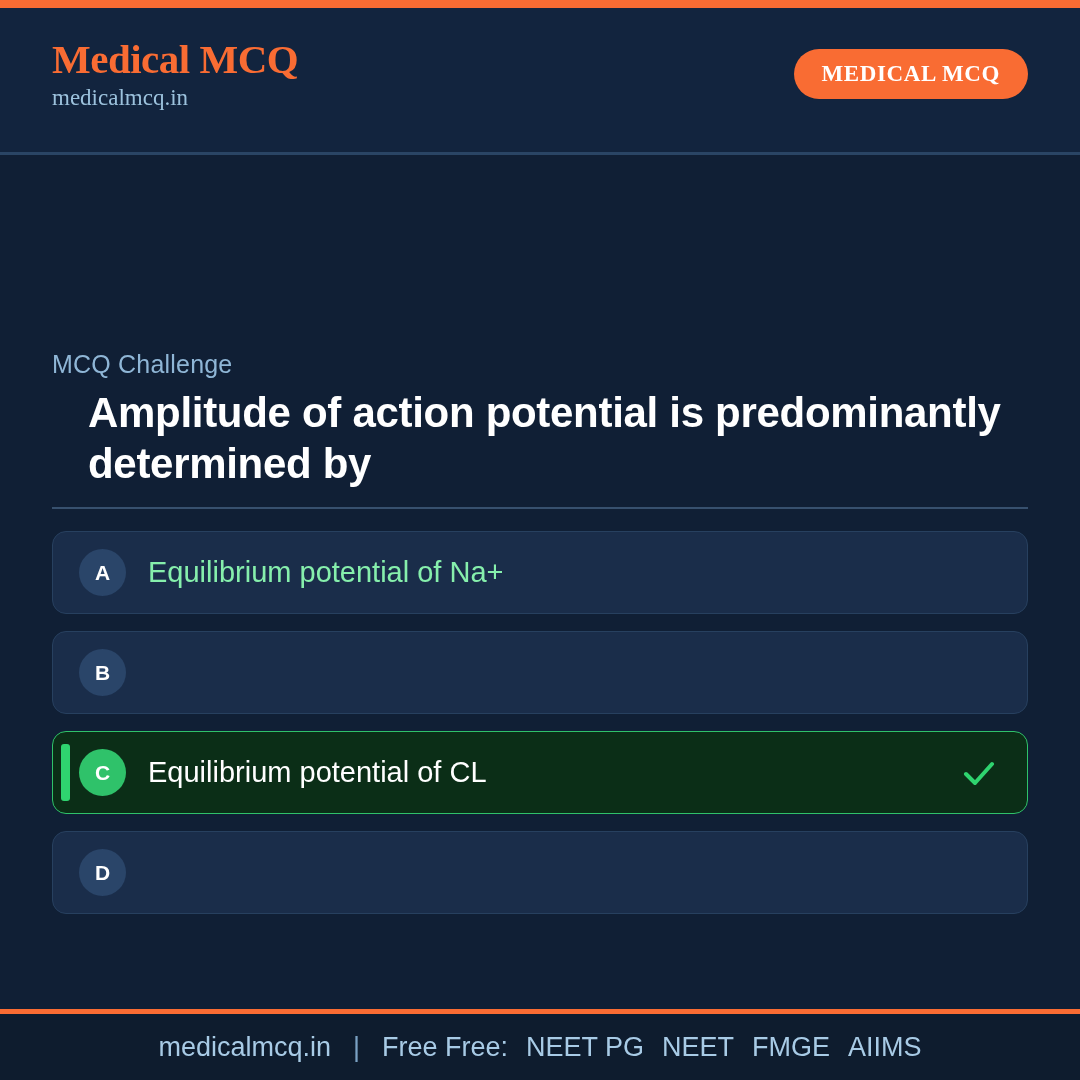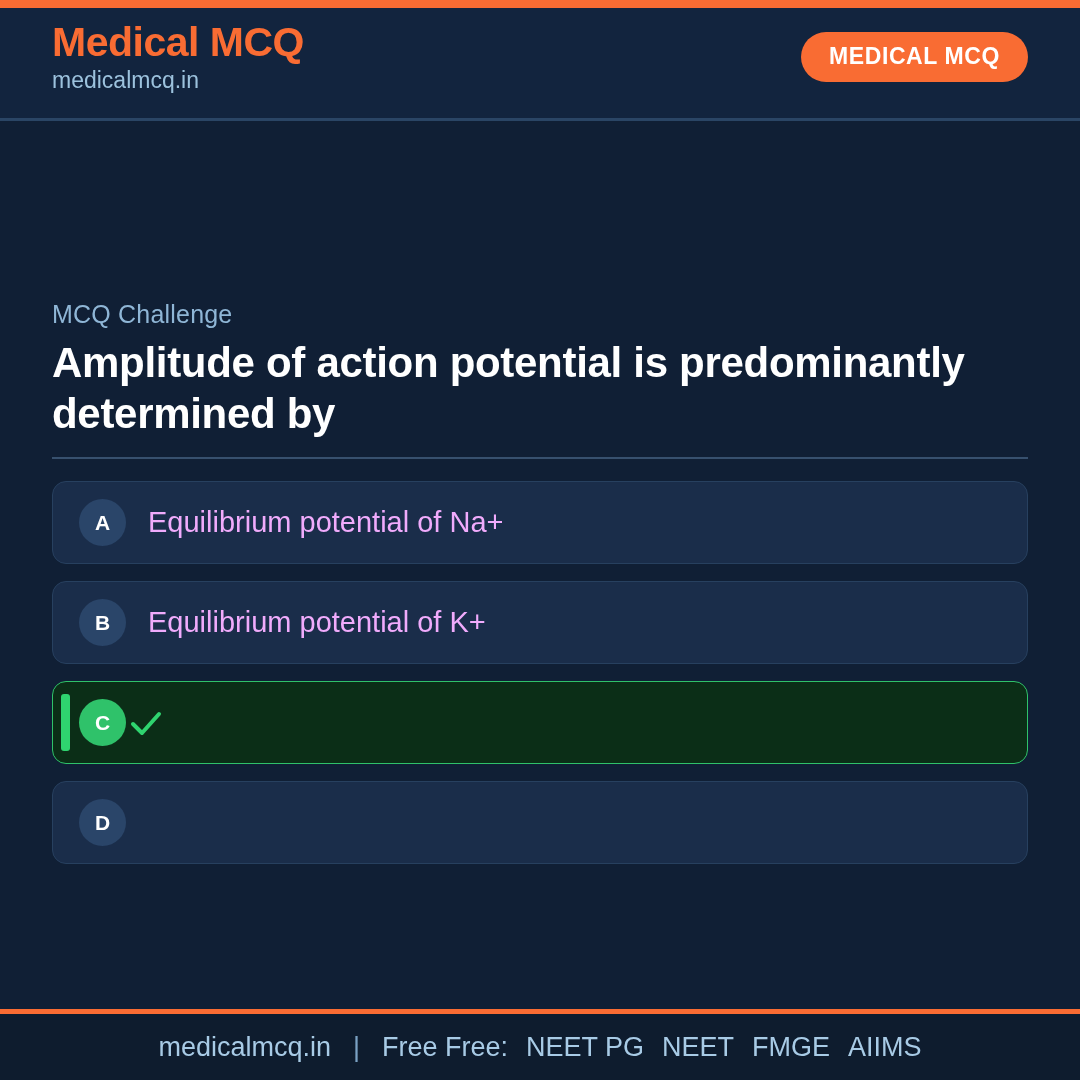--- a/index.html
+++ b/index.html
@@ -28,29 +28,30 @@
   .top-rule {
     height: 8px;
     width: 100%;
     background: #f96c33;
     flex: 0 0 auto;
   }
 
   
   .header {
     flex: 0 0 auto;
-    height: 113px;
+    height: 147px;
     background: #12243e;
     border-bottom: 3px solid #2a4straight;
     border-bottom: 3px solid #2a4565;
     display: flex;
     align-items: center;
     justify-content: space-between;
     padding: 0 52px 13px 52px;
     position: relative;
+    font-family: Liberation Serif, serif;
   }
 
   .brand {
     display: flex;
     flex-direction: column;
     justify-content: center;
     line-height: 1;
   }
 
   .brand-title {
@@ -76,21 +77,21 @@
     letter-spacing: 0.6px;
     padding: 13px 28px 14px 28px;
     border-radius: 40px;
     white-space: nowrap;
     line-height: 1;
   }
 
   
   .main {
     flex: 1 1 auto;
-    padding: 0 52px;
+    padding: 16px 52px;
     position: relative;
     display: flex;
     flex-direction: column;
   }
 
   .question-block {
     margin-top: 178px;
   }
 
   .eyebrow {
@@ -101,20 +102,21 @@
   }
 
   .question {
     font-size: 42px;
     font-weight: bold;
     color: #ffffff;
     line-height: 1.22;
     margin-top: 8px;
     letter-spacing: -0.3px;
     max-width: 940px;
+    margin-left: 36px;
   }
 
   .divider {
     height: 2px;
     background: #37506e;
     margin-top: 18px;
     margin-bottom: 22px;
   }
 
   
@@ -146,21 +148,21 @@
     font-weight: bold;
     display: flex;
     align-items: center;
     justify-content: center;
     line-height: 1;
   }
 
   .option-text {
     margin-left: 22px;
     font-size: 29px;
-    color: #f0abfc;
+    color: #86efac;
     line-height: 1.15;
     flex: 1 1 auto;
   }
 
   .option-check {
     flex: 0 0 auto;
     width: 40px;
     height: 40px;
     display: none;
   }
@@ -251,27 +253,27 @@
       <div class="option">
 
         <div class="option-badge">A</div>
         <div class="option-text">Equilibrium potential of Na+</div>
 
       </div>
 
       <div class="option">
 
         <div class="option-badge">B</div>
-        <div class="option-text">Equilibrium potential of K+</div>
 
       </div>
 
       <div class="option correct">
         <div class="accent-bar"></div>
         <div class="option-badge">C</div>
+        <div class="option-text">Equilibrium potential of CL</div>
         <div class="option-check">
           <svg width="40" height="40" viewBox="0 0 40 40" fill="none">
             <path d="M7 21 L16 30 L33 11" stroke="#2fd46f" stroke-width="4" stroke-linecap="round" stroke-linejoin="round"></path>
           </svg>
         </div>
       </div>
 
       <div class="option">
 
         <div class="option-badge">D</div>

